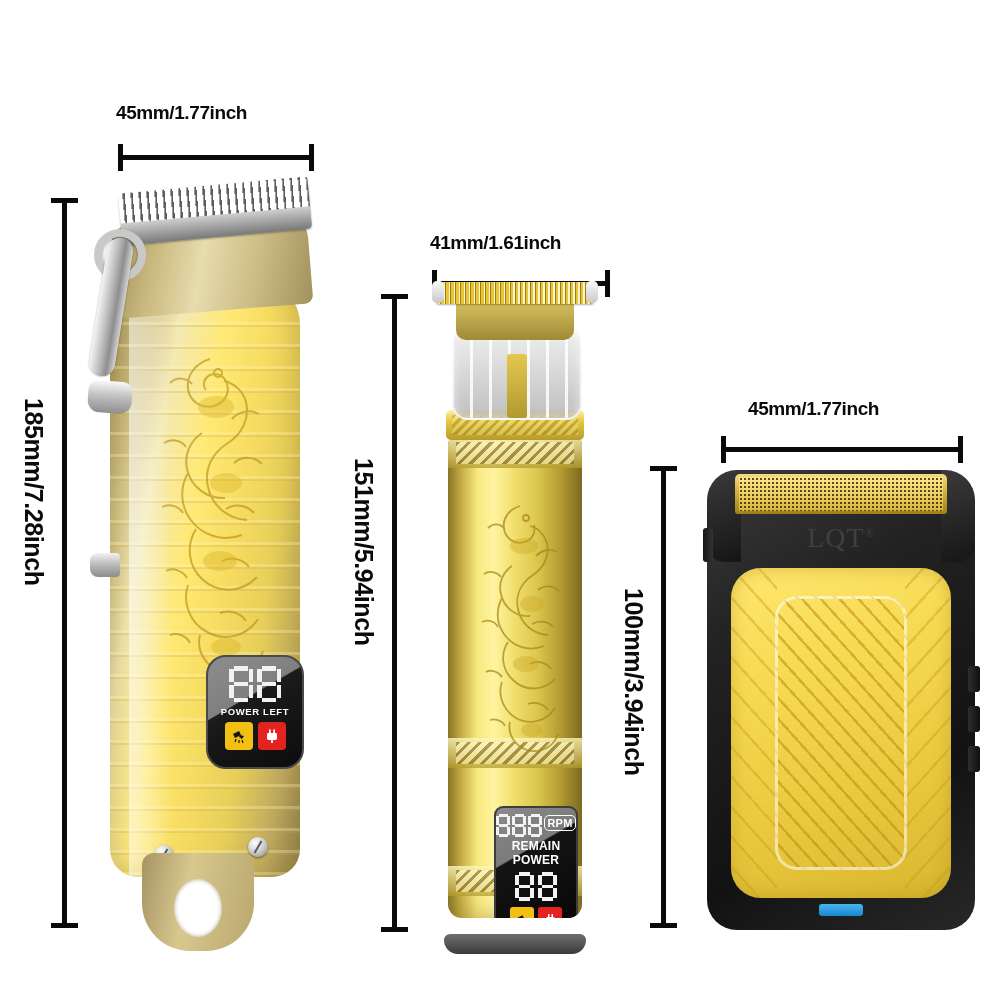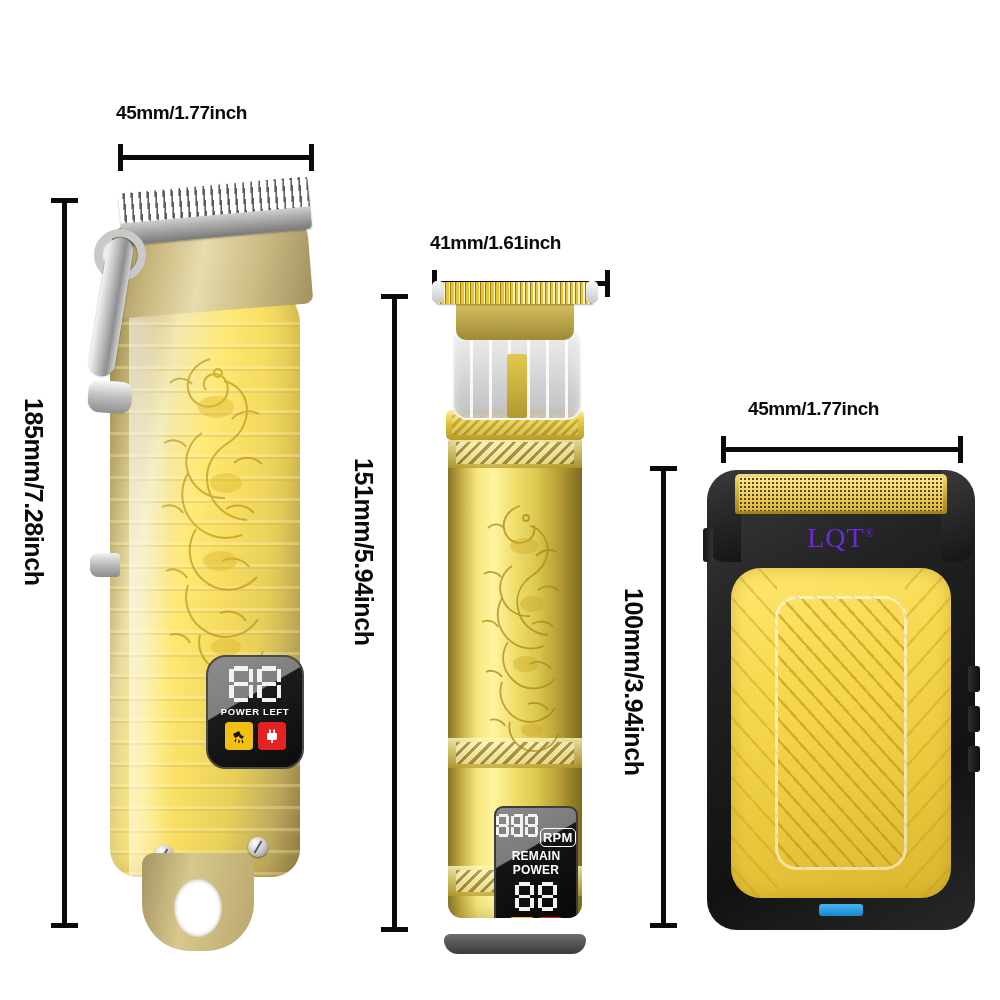--- a/index.html
+++ b/index.html
@@ -266,21 +266,21 @@
   }
   .d2-dragon{position:absolute;left:18px;top:44px;width:100px;height:300px;opacity:.92;}
   .d2-lcd{
     position:absolute;left:46px;top:368px;width:80px;height:128px;
     background:linear-gradient(150deg,#8a8a8a 0%,#7b7b7b 34%,#141414 35%,#060606 100%);
     border-radius:9px;border:2px solid #3d3d3d;overflow:hidden;
   }
   .d2-rpm-row{display:flex;align-items:flex-start;justify-content:center;gap:2px;margin-top:6px;}
   .rpm-tag{
     border:1.6px solid #ffffff;border-radius:5px;color:#ffffff;
-    font-size:13px;font-weight:bold;padding:1px 2.5px;margin-top:14px;letter-spacing:.2px;
+    font-size:11px;font-weight:bold;padding:1px 2.5px;margin-top:1px;letter-spacing:.2px;
   }
   .d2-remain{
     text-align:center;color:#ffffff;font-size:12px;font-weight:bold;
     letter-spacing:.2px;margin-top:2px;
   }
   .d2-badges{display:flex;justify-content:center;gap:4px;margin-top:6px;}
   .badge.sm2{width:24px;height:24px;border-radius:3px;}
   .d2-cap{
     position:absolute;left:12px;bottom:0;width:142px;height:20px;
     background:linear-gradient(180deg,#6e6e6e,#3b3b3b);
@@ -307,21 +307,21 @@
       linear-gradient(180deg,#ffe98e,#d9b63f);
   }
   .d3-shoulder-l,.d3-shoulder-r{
     position:absolute;top:0;width:34px;height:92px;
     background:linear-gradient(160deg,#3b3b3b,#151515);
   }
   .d3-shoulder-l{left:0;border-radius:30px 0 0 18px;}
   .d3-shoulder-r{right:0;border-radius:0 30px 18px 0;}
   .d3-logo{
     position:absolute;left:0;top:52px;width:100%;
-    text-align:center;color:#6d28d9;
+    text-align:center;color:#404040;
     font-family:"Liberation Serif", serif;
     font-size:28px;letter-spacing:1px;
   }
   .d3-logo sup{font-size:12px;vertical-align:super;}
   .d3-panel{
     position:absolute;left:24px;top:98px;width:220px;height:330px;
     background:linear-gradient(160deg,#ffe870 0%,#f6d84e 35%,#e8c73c 70%,#d8b62f 100%);
     border-radius:30px;
     overflow:hidden;
     box-shadow:inset 0 0 18px rgba(160,125,20,.4);

